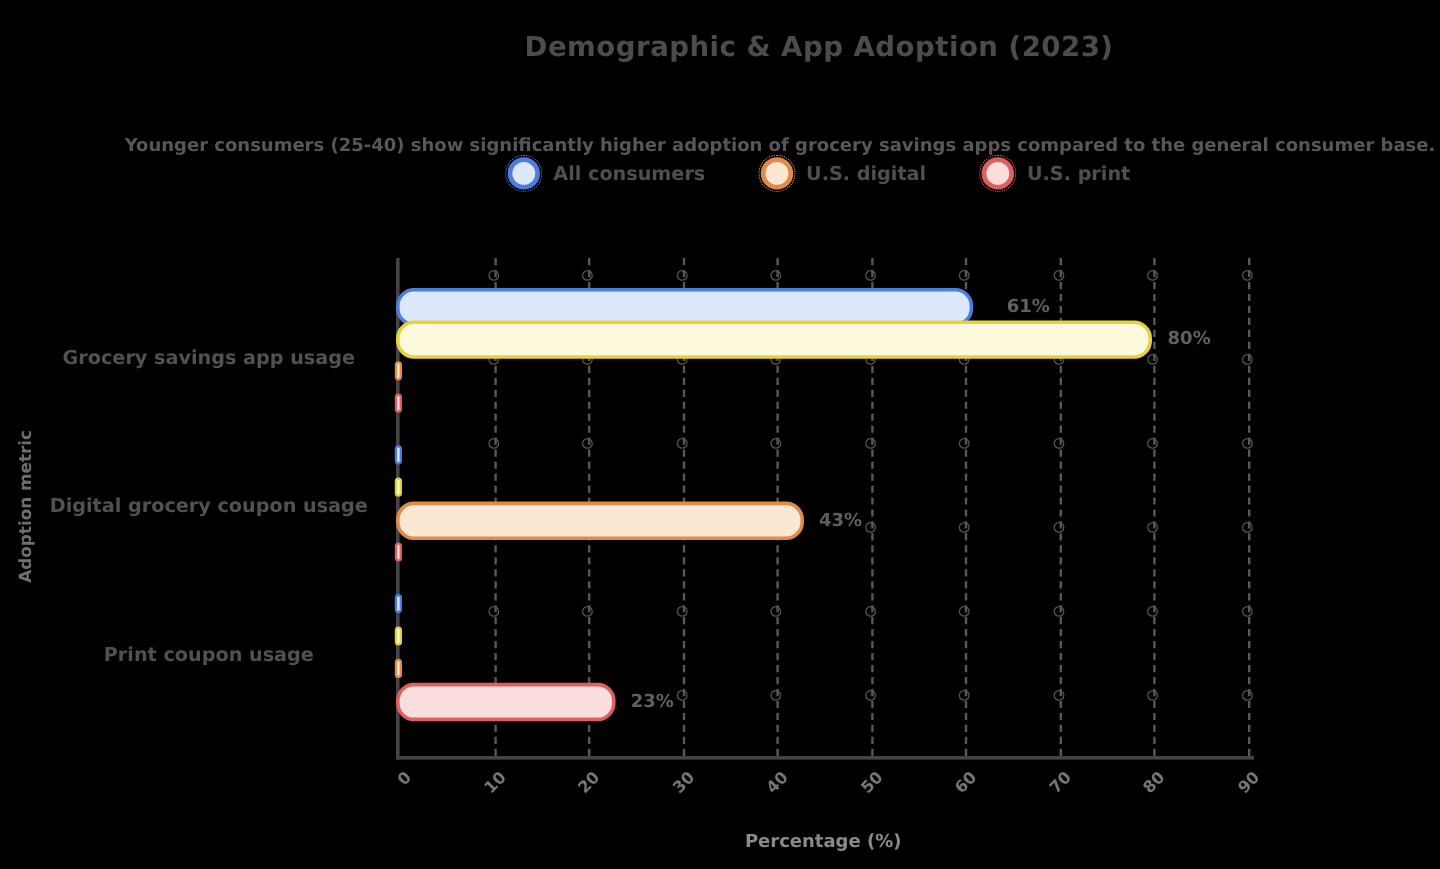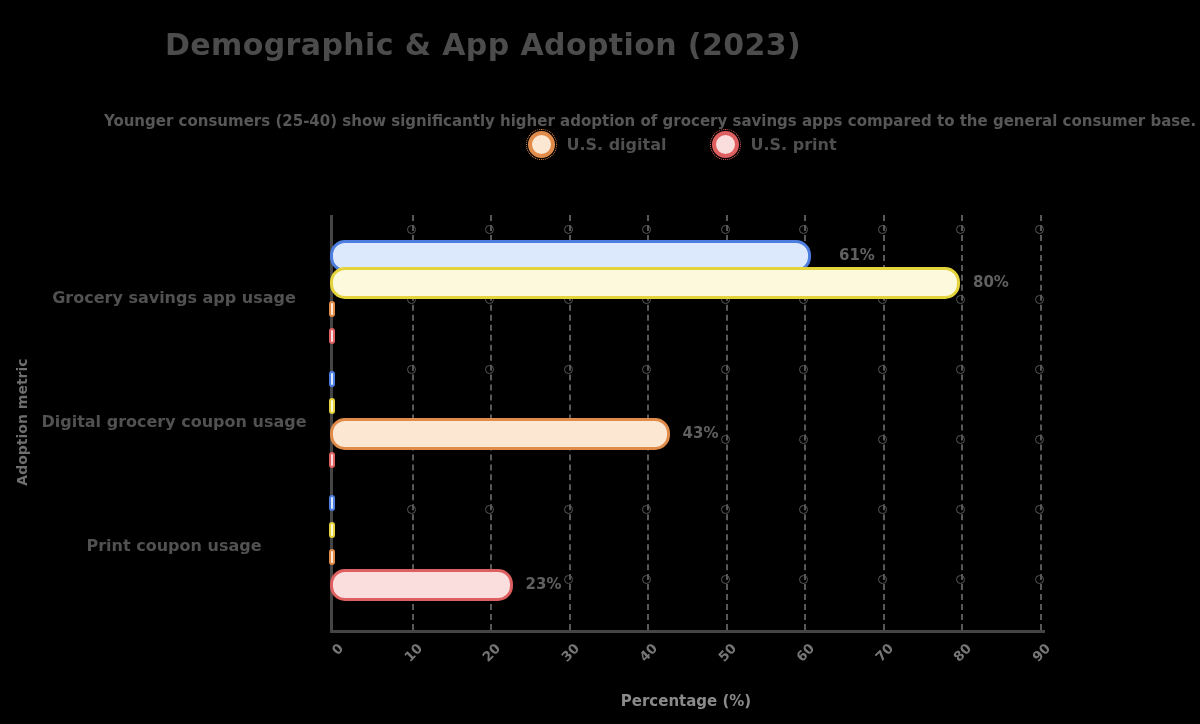--- a/index.html
+++ b/index.html
@@ -2,22 +2,22 @@
 <html><head>
 <meta charset="utf-8">
 <style>
   html,body{margin:0;padding:0;}
   body{
     width:1200px;height:724px;position:relative;overflow:hidden;
     background:#000000;
     font-family:"DejaVu Sans", sans-serif;
   }
   .title{
-    position:absolute;left:165px;top:27px;width:1035px;text-align:left;
-    font-size:30px;font-weight:bold;color:#4c4c4c;letter-spacing:.4px;
+    position:absolute;left:165px;top:27px;width:1035px;text-align:center;
+    font-size:23px;font-weight:bold;color:#4c4c4c;letter-spacing:.4px;
   }
   .subtitle{
     position:absolute;left:100px;top:92px;width:1100px;text-align:center;
     font-size:15px;font-weight:600;color:#575757;margin-top:20px;
   }
   .legend{
     position:absolute;left:165px;top:131px;width:1035px;
     display:flex;justify-content:center;align-items:center;gap:46px;
   }
   .legend-item{display:flex;align-items:center;gap:11px;}
@@ -48,20 +48,24 @@
     position:absolute;left:336px;top:692px;width:700px;text-align:center;
     font-size:15px;font-weight:600;color:#8a8a8a;
   }
 </style>
 </head>
 <body>
 
 <div class="title">Demographic &amp; App Adoption (2023)</div>
 <div class="subtitle">Younger consumers (25-40) show significantly higher adoption of grocery savings apps compared to the general consumer base.</div>
 <div class="legend" id="legend">
+    <div class="legend-item">
+      <div class="legend-marker" style="border-color: rgb(78, 125, 224); background: rgb(220, 232, 251); outline: rgb(78, 125, 224) dotted 1px; outline-offset: 1.5px;"></div>
+      <div class="legend-label">All consumers</div>
+    </div>
     <div class="legend-item">
       <div class="legend-marker" style="border-color: rgb(224, 139, 74); background: rgb(251, 231, 210); outline: rgb(224, 139, 74) dotted 1px; outline-offset: 1.5px;"></div>
       <div class="legend-label">U.S. digital</div>
     </div>
     <div class="legend-item">
       <div class="legend-marker" style="border-color: rgb(222, 95, 95); background: rgb(250, 221, 221); outline: rgb(222, 95, 95) dotted 1px; outline-offset: 1.5px;"></div>
       <div class="legend-label">U.S. print</div>
     </div>
   </div>
 

